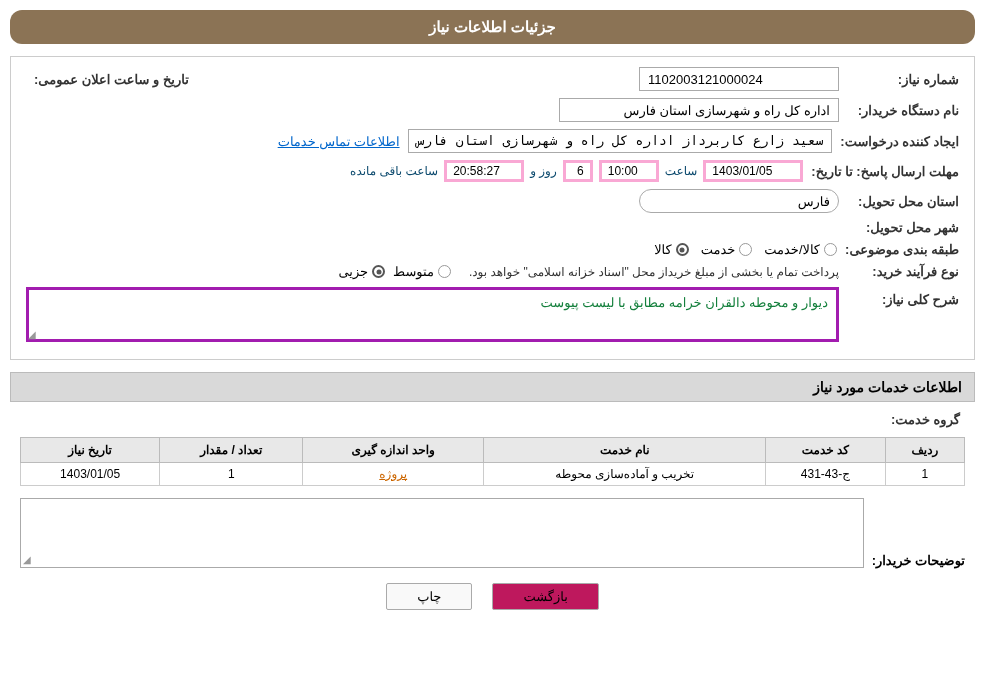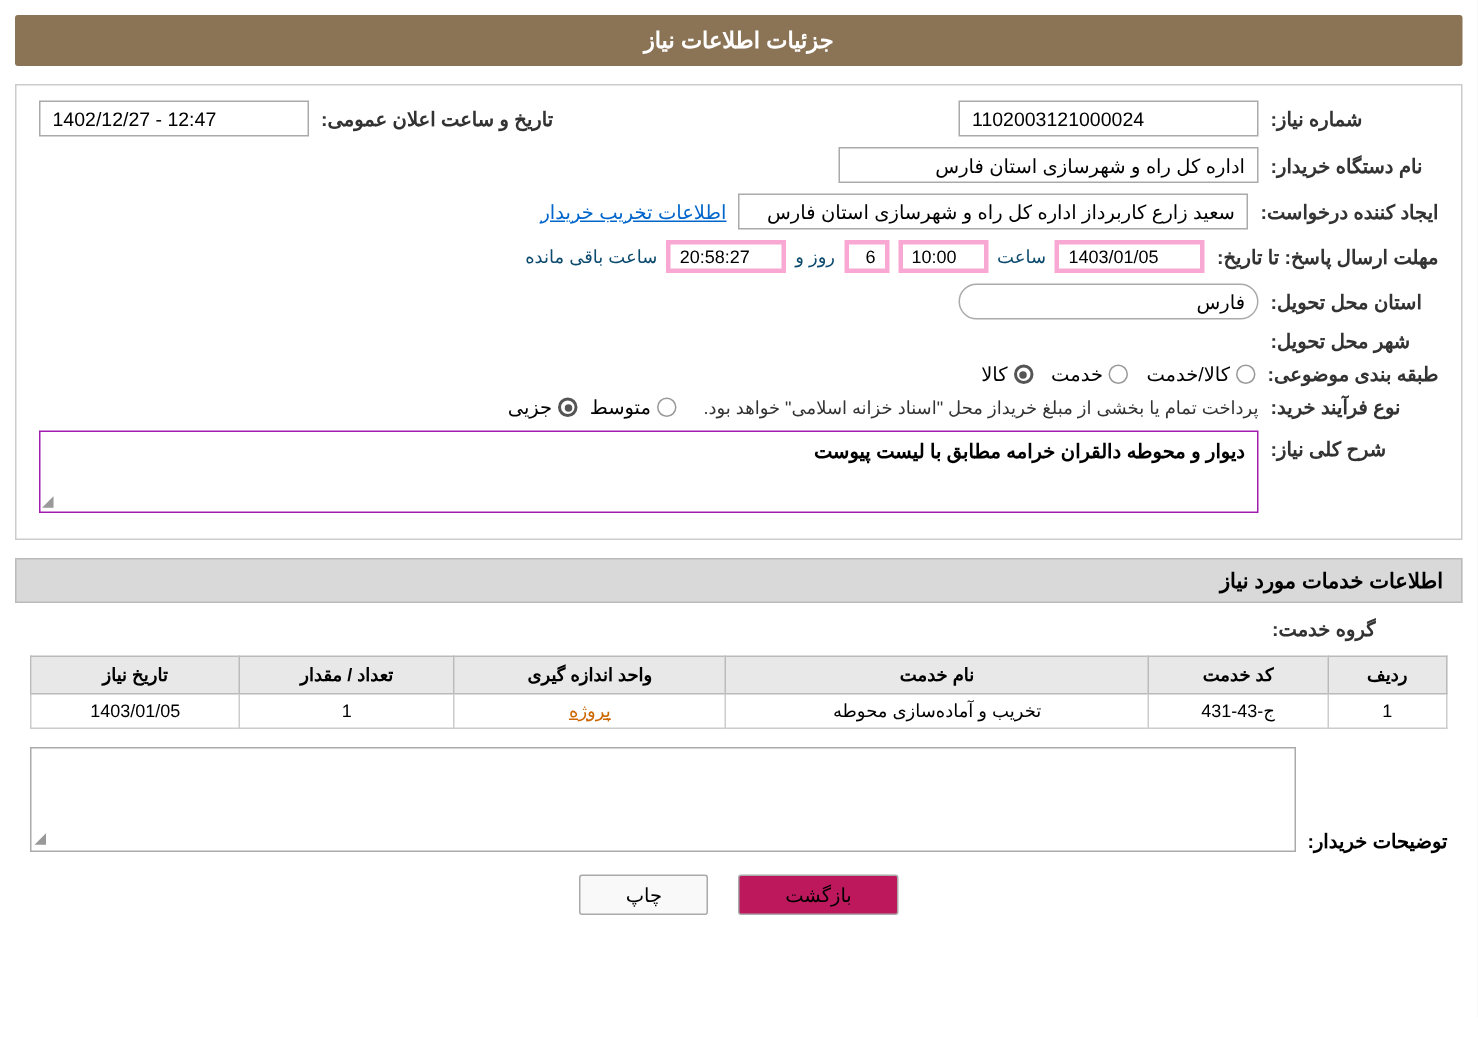--- a/index.html
+++ b/index.html
@@ -17,39 +17,39 @@
       padding: 10px;
     }
     .section-header {
       background: #8B7355;
       color: #fff;
       text-align: center;
       padding: 8px 12px;
       font-size: 15px;
       font-weight: bold;
       margin-bottom: 12px;
-      border-radius: 2px;
+      border-radius: 12px;
     }
     .info-section {
       border: 1px solid #ccc;
       padding: 10px 15px;
       margin-bottom: 12px;
       background: #fff;
     }
     .row {
       display: flex;
       align-items: center;
       margin-bottom: 7px;
       flex-wrap: wrap;
     }
     .label {
       color: #333;
       font-weight: bold;
       min-width: 120px;
-      text-align: left;
+      text-align: right;
       padding-left: 8px;
     }
     .value-box {
       border: 1px solid #aaa;
       background: #fff;
       padding: 3px 8px;
       min-width: 160px;
       height: 24px;
       font-size: 13px;
       display: inline-flex;
@@ -119,29 +119,28 @@
     .process-type-row {
       display: flex;
       align-items: center;
       gap: 8px;
     }
     .process-text {
       font-size: 12px;
       color: #333;
     }
     .description-box {
-      border: 1px solid #a21caf;
+      border: 3px solid #a21caf;
       width: 100%;
       min-height: 55px;
       padding: 5px 8px;
       font-size: 13px;
-      color: #000000;
+      color: #15803d;
       background: #fff;
       position: relative;
-      font-weight: bold;
     }
     .resize-handle {
       position: absolute;
       bottom: 2px;
       left: 2px;
       font-size: 10px;
       color: #999;
     }
     .sub-section-header {
       background: #d9d9d9;
@@ -237,32 +236,31 @@
 
   <div class="section-header">جزئیات اطلاعات نیاز</div>
 
   <div class="info-section">
 
     <div class="row">
       <span class="label">شماره نیاز:</span>
       <div class="value-box" style="min-width:200px; direction:ltr; text-align:center;">1102003121000024</div>
       <span style="flex:1;"></span>
       <span class="label">تاریخ و ساعت اعلان عمومی:</span>
-      <div class="value-box" style="min-width:180px; direction:ltr; text-align:center;">1402/12/27 - 12:47</div>
     </div>
 
     <div class="row">
       <span class="label">نام دستگاه خریدار:</span>
       <div class="value-box wide">اداره کل راه و شهرسازی استان فارس</div>
     </div>
 
     <div class="row">
       <span class="label">ایجاد کننده درخواست:</span>
-      <div class="value-box" style="min-width:340px;">سعید زارع کاربرداز اداره کل راه و شهرسازی استان فارس</div>
-      <span class="link-text">اطلاعات تخریب خریدار</span>
+      <div class="value-box" style="min-width:340px;font-family:Liberation Mono, monospace;">سعید زارع کاربرداز اداره کل راه و شهرسازی استان فارس</div>
+      <span class="link-text">اطلاعات تماس خدمات</span>
     </div>
 
     <div class="row">
       <span class="label">مهلت ارسال پاسخ: تا تاریخ:</span>
       <div class="date-time-row">
         <div class="small-box" style="min-width:100px; direction:ltr;">1403/01/05</div>
         <span class="small-label">ساعت</span>
         <div class="small-box" style="min-width:60px; direction:ltr;">10:00</div>
         <div class="small-box" style="min-width:30px;">6</div>
         <span class="small-label">روز و</span>

